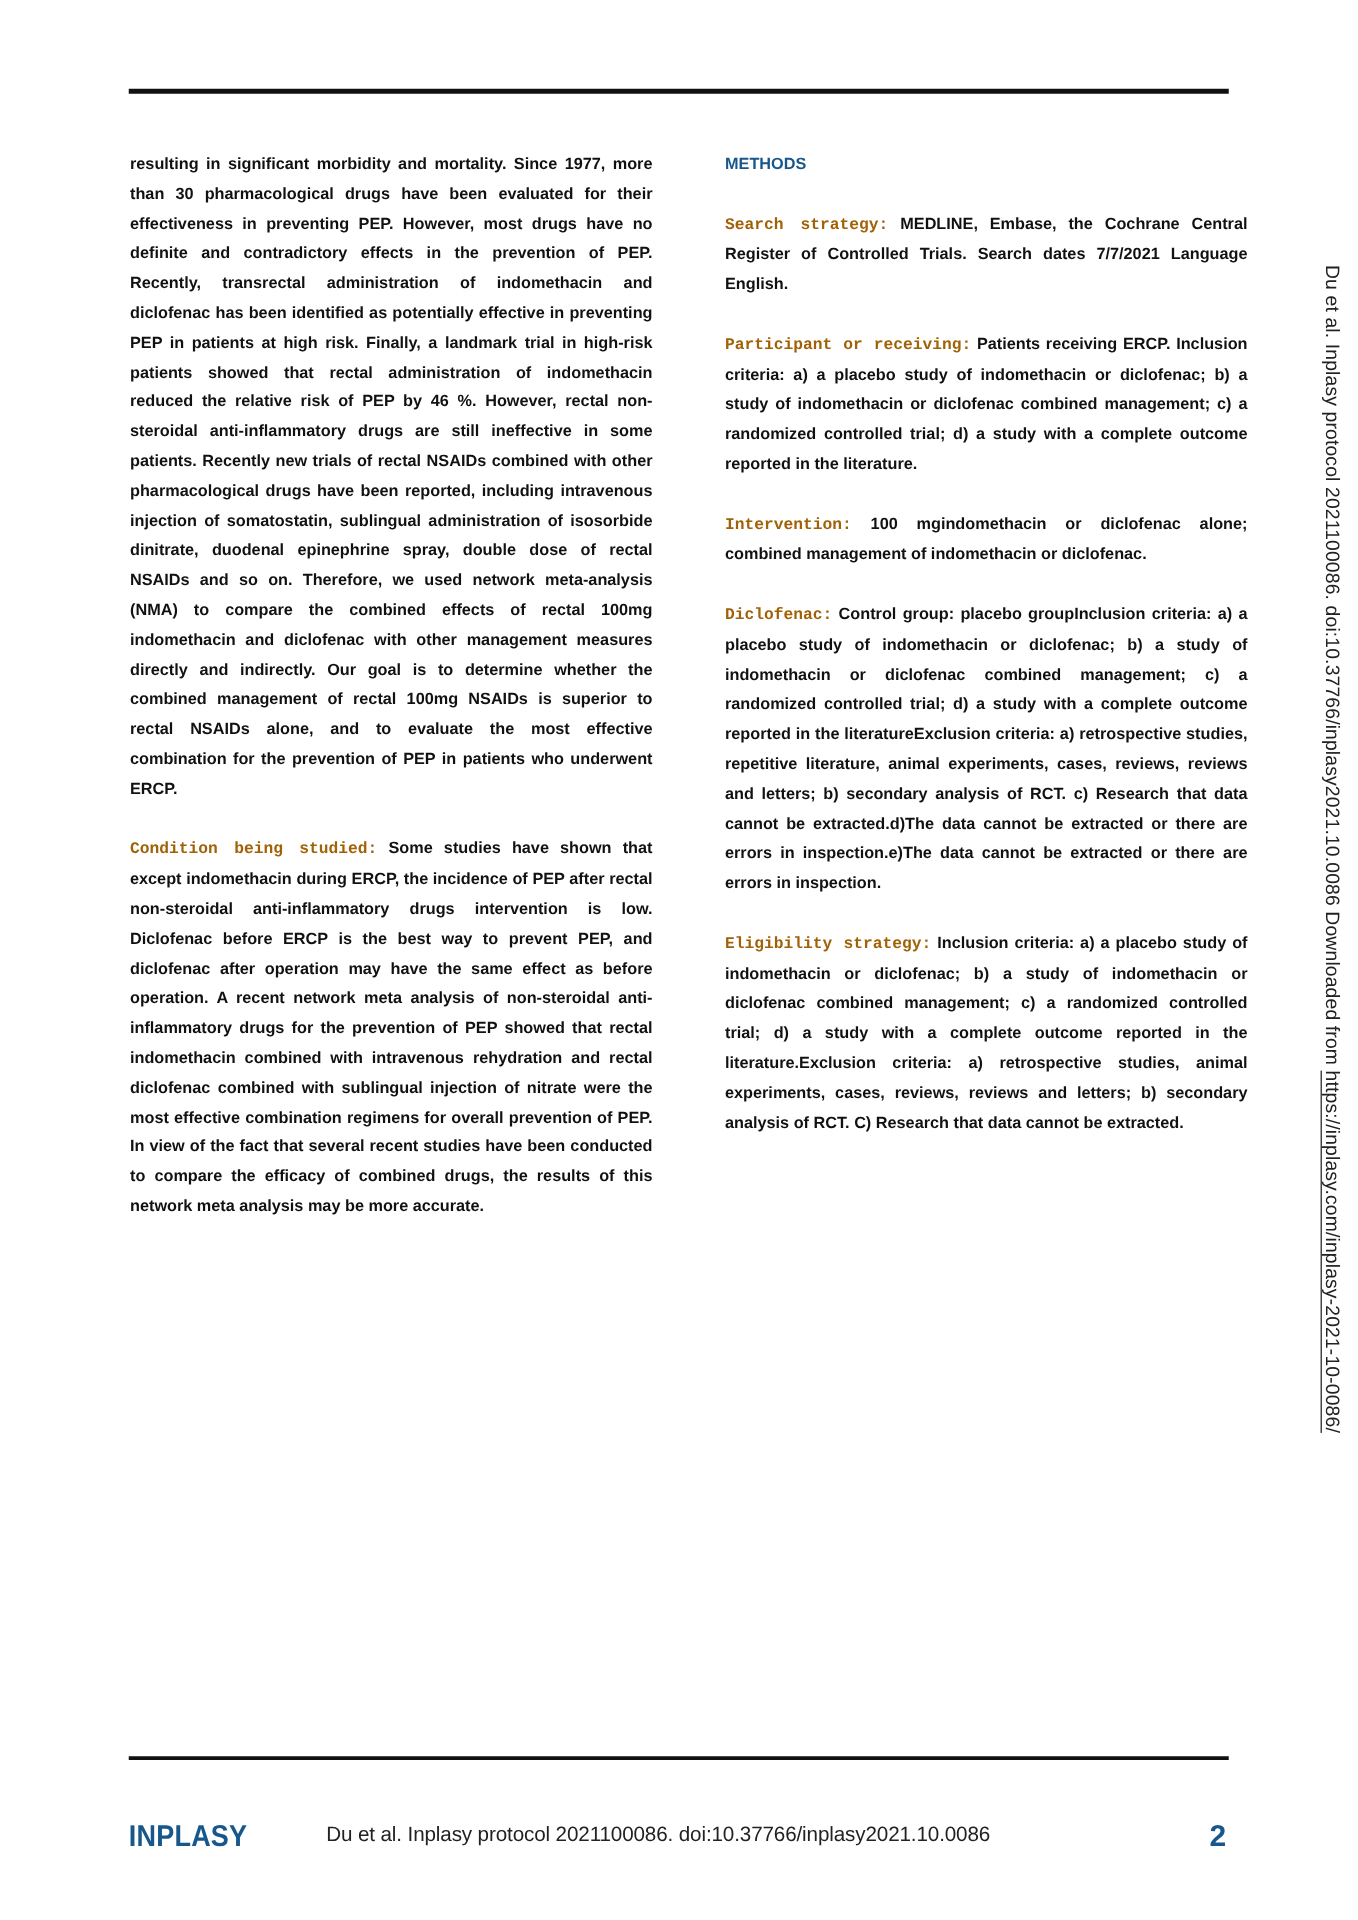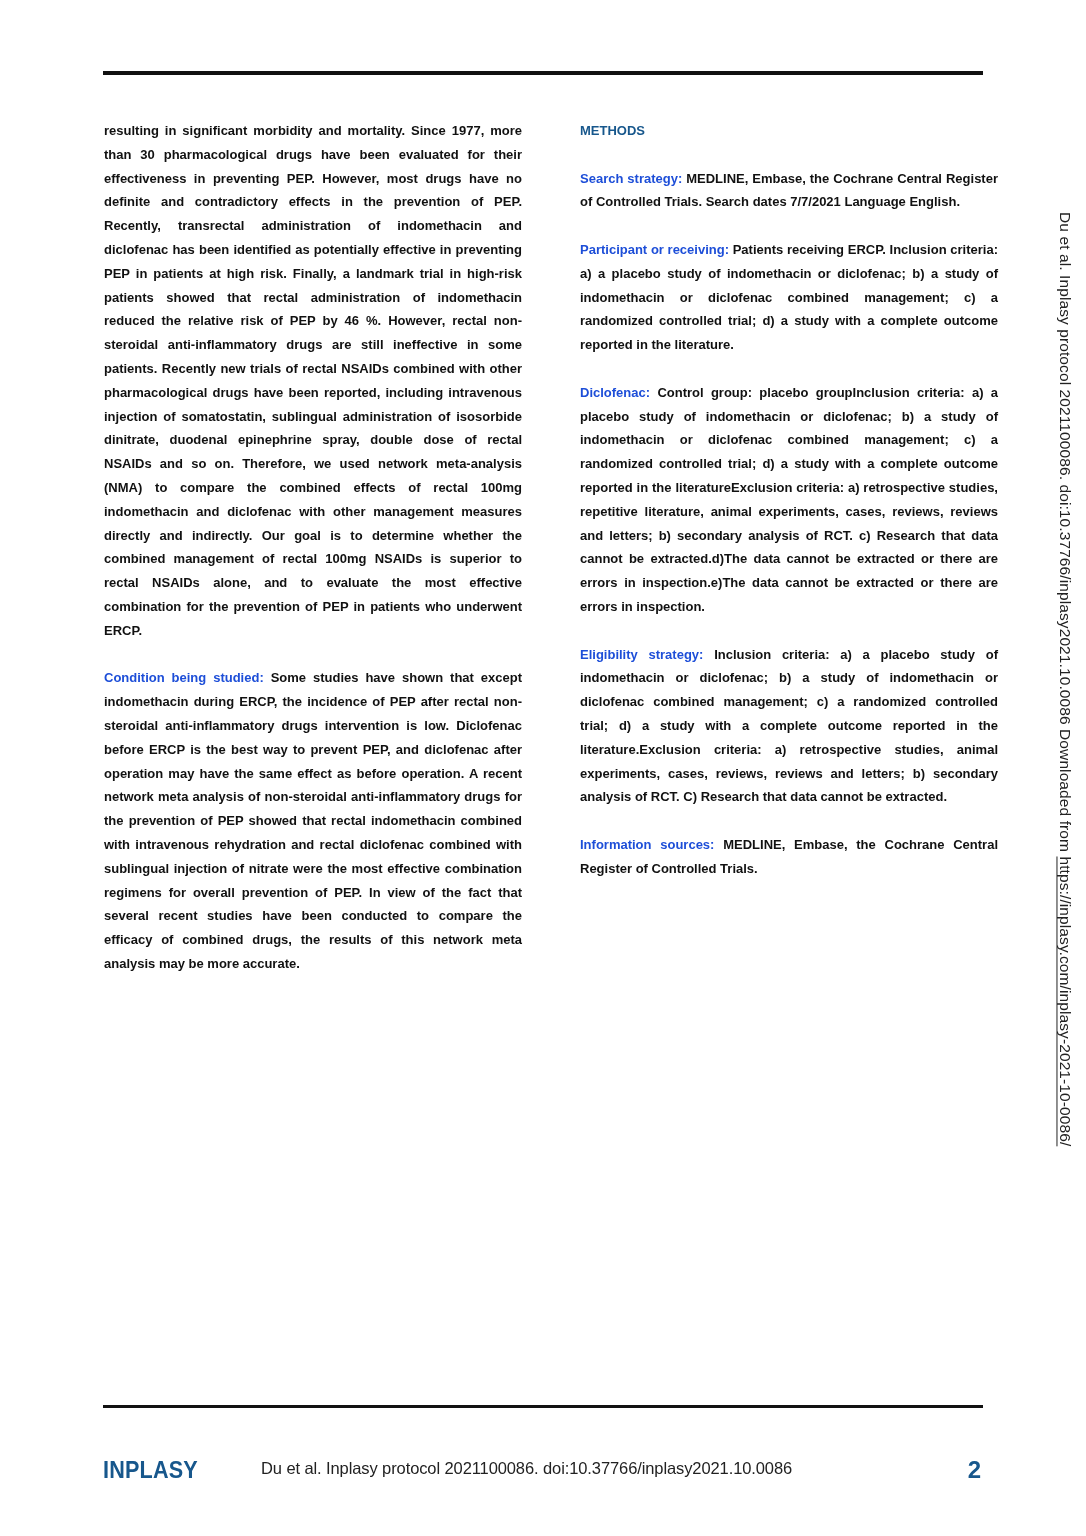--- a/index.html
+++ b/index.html
@@ -42,22 +42,23 @@
       text-justify: inter-word;
       hyphens: none;
       margin-top: 16px;
     }
     .col-left { left: 104px; }
     .col-right { left: 580px; }
     .para {
       margin: 0 0 23.8px 0;
     }
     .heading {
-      color: #1d4ed8;
+      color: #a16207;
       font-weight: bold;
+      font-family: Liberation Mono, monospace;
     }
     .section-title {
       color: #17578c;
       font-weight: bold;
       margin: 0 0 23.8px 0;
     }
     .body-text {
       color: #111111;
     }
     .side-note {
@@ -131,36 +132,36 @@
   <p class="para">
     <span class="heading">Search strategy:</span>
     <span class="body-text">MEDLINE, Embase, the Cochrane Central Register of Controlled Trials. Search dates 7/7/2021 Language English.</span>
   </p>
 
   <p class="para">
     <span class="heading">Participant or receiving:</span>
     <span class="body-text">Patients receiving ERCP. Inclusion criteria: a) a placebo study of indomethacin or diclofenac; b) a study of indomethacin or diclofenac combined management; c) a randomized controlled trial; d) a study with a complete outcome reported in the literature.</span>
   </p>
 
+  <p class="para">
+    <span class="heading">Intervention:</span>
+    <span class="body-text">100 mgindomethacin or diclofenac alone; combined management of indomethacin or diclofenac.</span>
+  </p>
 
   <p class="para">
     <span class="heading">Diclofenac:</span>
     <span class="body-text">Control group: placebo groupInclusion criteria: a) a placebo study of indomethacin or diclofenac; b) a study of indomethacin or diclofenac combined management; c) a randomized controlled trial; d) a study with a complete outcome reported in the literatureExclusion criteria: a) retrospective studies, repetitive literature, animal experiments, cases, reviews, reviews and letters; b) secondary analysis of RCT. c) Research that data cannot be extracted.d)The data cannot be extracted or there are errors in inspection.e)The data cannot be extracted or there are errors in inspection.</span>
   </p>
 
 
   <p class="para">
     <span class="heading">Eligibility strategy:</span>
     <span class="body-text">Inclusion criteria: a) a placebo study of indomethacin or diclofenac; b) a study of indomethacin or diclofenac combined management; c) a randomized controlled trial; d) a study with a complete outcome reported in the literature.Exclusion criteria: a) retrospective studies, animal experiments, cases, reviews, reviews and letters; b) secondary analysis of RCT. C) Research that data cannot be extracted.</span>
   </p>
 
-  <p class="para">
-    <span class="heading">Information sources:</span>
-    <span class="body-text">MEDLINE, Embase, the Cochrane Central Register of Controlled Trials.</span>
-  </p>
 </div>
 
 <div class="side-note">
   <span>Du et al. Inplasy protocol 2021100086. doi:10.37766/inplasy2021.10.0086 Downloaded from </span><span class="link">https://inplasy.com/inplasy-2021-10-0086/</span>
 </div>
 
 <div class="rule-bottom"></div>
 
 <div class="footer">
   <span class="footer-brand">INPLASY</span>

